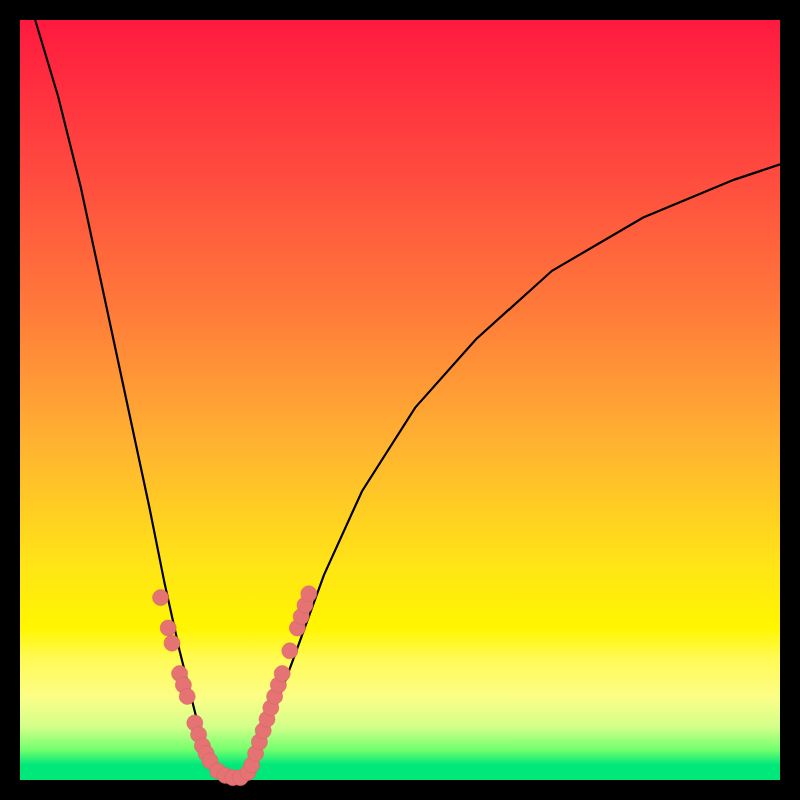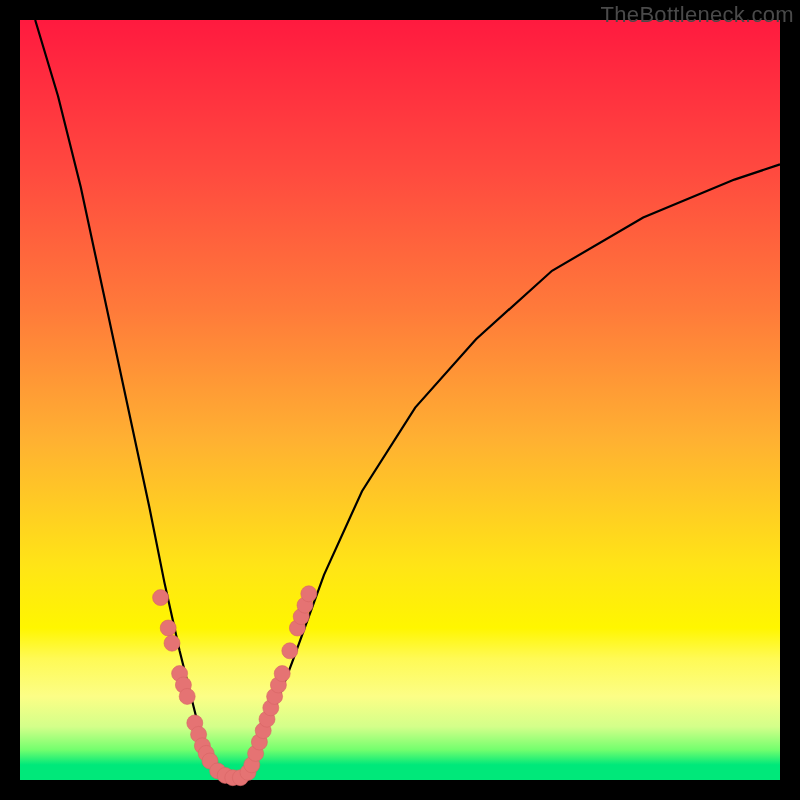--- a/index.html
+++ b/index.html
@@ -106,14 +106,13 @@
           <circle cx="269.8" cy="630.8" r="8" class="marker"></circle>
           <circle cx="277.4" cy="608.0" r="8" class="marker"></circle>
           <circle cx="281.2" cy="596.6" r="8" class="marker"></circle>
           <circle cx="285.0" cy="585.2" r="8" class="marker"></circle>
           <circle cx="288.8" cy="573.8" r="8" class="marker"></circle>
         </g>
     </svg>
 
   </div>
 
-  <div class="watermark">TheBottleneck.com</div>
 </div>
 
 </body></html>

